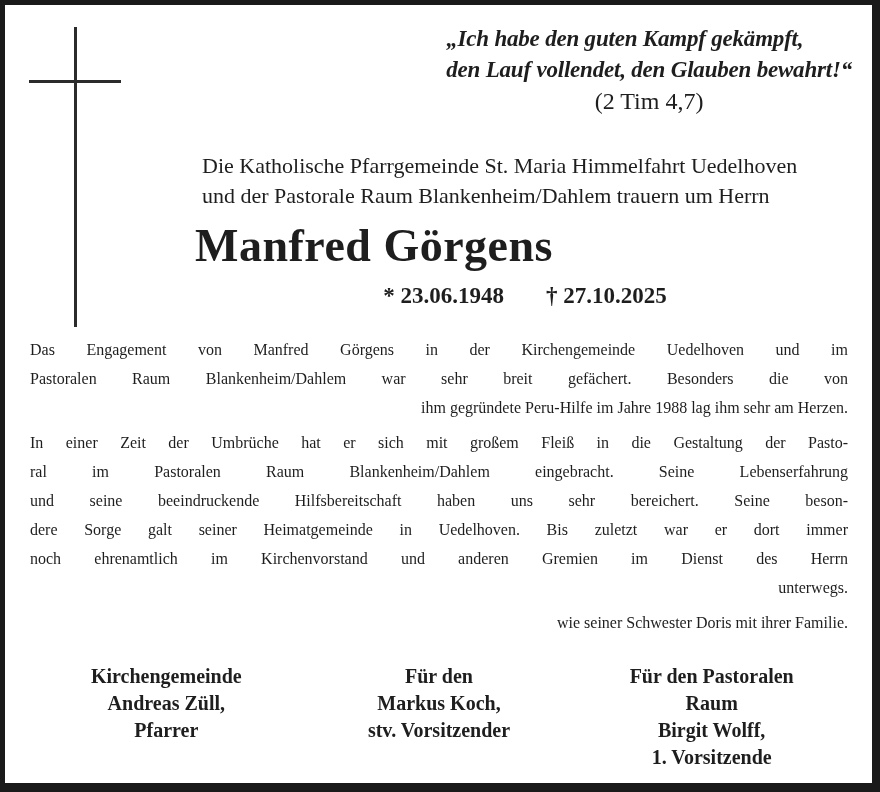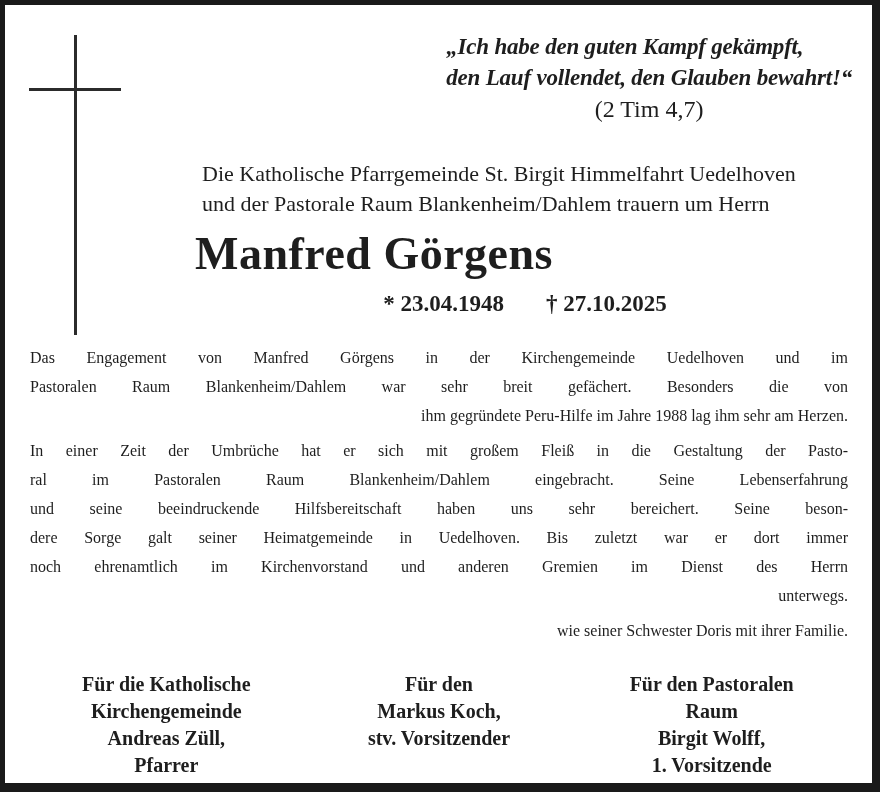--- a/index.html
+++ b/index.html
@@ -10,21 +10,21 @@
     box-sizing: border-box;
     margin: 0;
     background: var(--bg, #ffffff);
     border-style: solid;
     border-color: var(--border, #1a1a1a);
     border-width: 5px 8px 9px 5px;
     font-family: "Liberation Serif", serif;
     color: var(--text, #1e1e1e);
     overflow: hidden;
   }
-  .inner { position: relative; width: 100%; height: 100%; margin-top: 8px; }
+  .inner { position: relative; width: 100%; height: 100%; }
 
   
   .cross-v {
     position: absolute; left: 69px; top: 22px;
     width: 3px; height: 300px; background: #2b2b2b;
   }
   .cross-h {
     position: absolute; left: 24px; top: 75px;
     width: 92px; height: 3px; background: #2b2b2b;
   }
@@ -90,28 +90,28 @@
     <div class="cross-v"></div>
     <div class="cross-h"></div>
 
     <div class="quote">
       <div class="qline">„Ich habe den guten Kampf gekämpft,</div>
       <div class="qline">den Lauf vollendet, den Glauben bewahrt!“</div>
       <div class="citation">(2 Tim 4,7)</div>
     </div>
 
     <div class="intro">
-      <div class="line">Die Katholische Pfarrgemeinde St. Birgit Himmelfahrt Uedelhoven</div>
+      <div class="line">Die Katholische Pfarrgemeinde St. Maria Himmelfahrt Uedelhoven</div>
       <div class="line">und der Pastorale Raum Blankenheim/Dahlem trauern um Herrn</div>
     </div>
 
     <div class="name">Manfred Görgens</div>
 
     <div class="dates">
-      <span>* 23.04.1948</span>
+      <span>* 23.06.1948</span>
       <span>† 27.10.2025</span>
     </div>
 
     <div class="body-text">
       <div class="para">
         <span class="line jline">Das Engagement von Manfred Görgens in der Kirchengemeinde Uedelhoven und im</span>
         <span class="line jline">Pastoralen Raum Blankenheim/Dahlem war sehr breit gefächert. Besonders die von</span>
         <span class="line lline">ihm gegründete Peru-Hilfe im Jahre 1988 lag ihm sehr am Herzen.</span>
       </div>
       <div class="para">
@@ -122,21 +122,20 @@
         <span class="line jline">noch ehrenamtlich im Kirchenvorstand und anderen Gremien im Dienst des Herrn</span>
         <span class="line lline">unterwegs.</span>
       </div>
       <div class="para">
         <span class="line lline">wie seiner Schwester Doris mit ihrer Familie.</span>
       </div>
     </div>
 
     <div class="signatures">
       <div class="sig-col">
-        <div class="line">Für die Katholische</div>
         <div class="line">Kirchengemeinde</div>
         <div class="line">Andreas Züll,</div>
         <div class="line">Pfarrer</div>
       </div>
       <div class="sig-col">
         <div class="line">Für den</div>
         <div class="line">Markus Koch,</div>
         <div class="line">stv. Vorsitzender</div>
       </div>
       <div class="sig-col">

